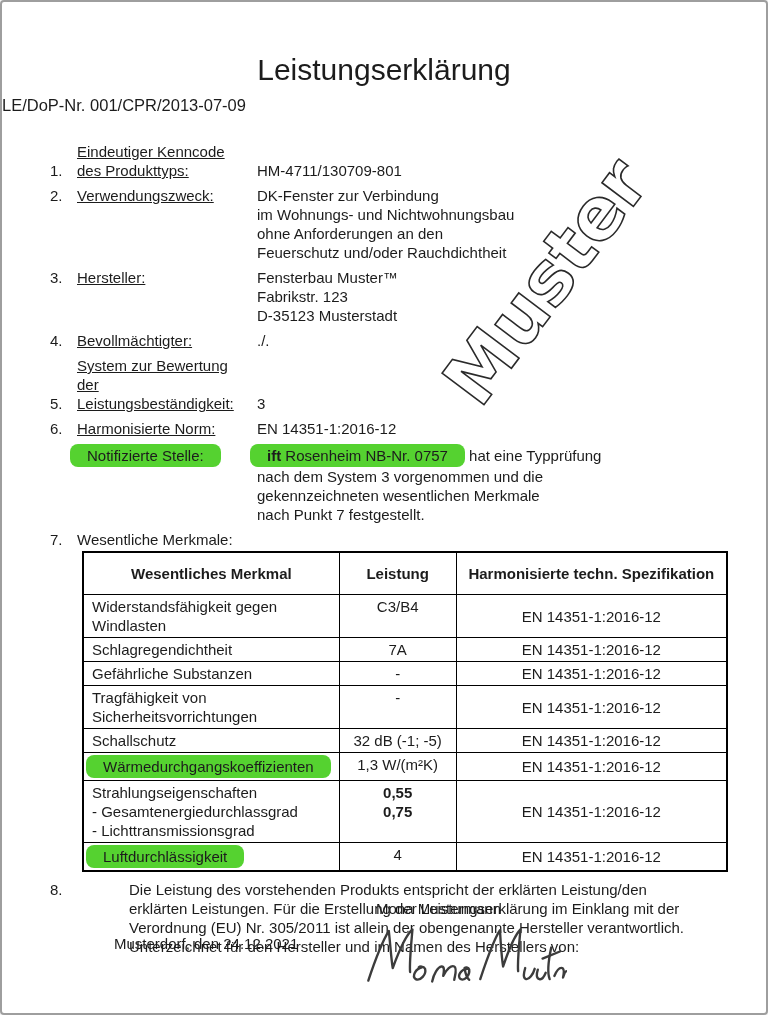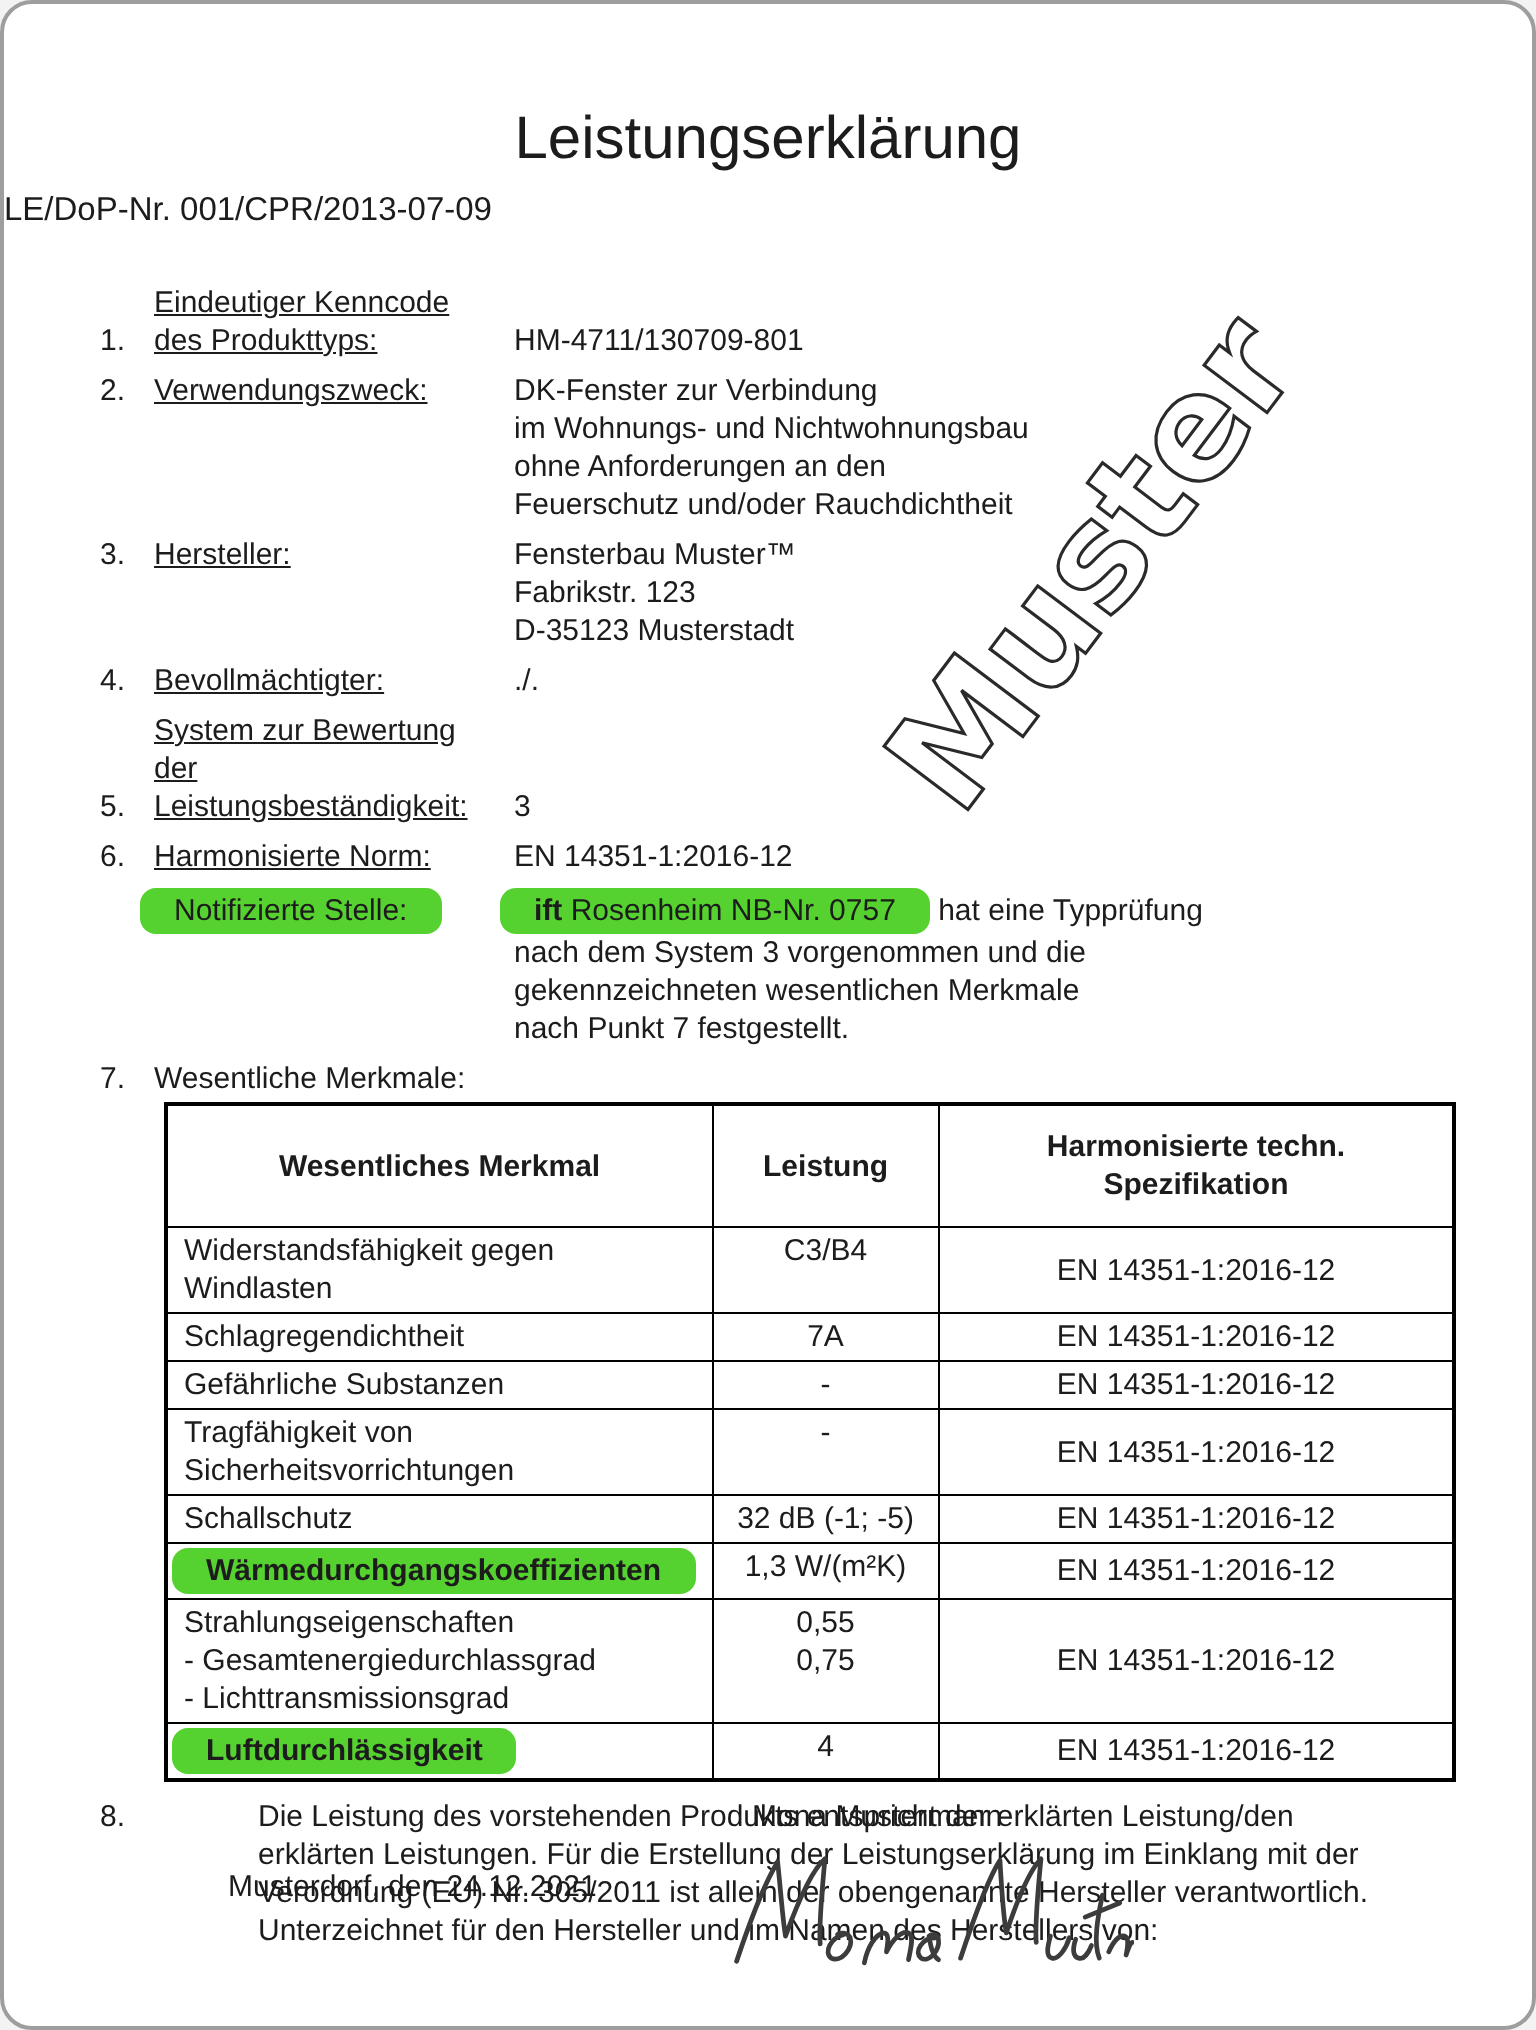--- a/index.html
+++ b/index.html
@@ -2,21 +2,21 @@
 <html><head>
 <meta charset="utf-8">
 <style>
   html,body{margin:0;padding:0;background:#f3f3f3;}
   .page{
     position:relative;
     width:768px;height:1015px;
     box-sizing:border-box;
     background:#ffffff;
     border:2px solid #9e9e9e;
-    border-radius:16px;
+    border-radius:4px;
     overflow:hidden;
     font-family:"Liberation Sans", sans-serif;
     font-size:15px;line-height:19px;
     color:#1c1c1c;
   }
   .title{margin:52px 0 0;text-align:center;font-size:30px;line-height:32px;font-weight:400;}
   .subtitle{margin:9px 0 0;text-align:left;font-size:16.5px;line-height:20px;}
   .items{margin:27px 40px 0 48px;}
   .item{display:flex;margin-bottom:6px;}
   .item.bottom{align-items:flex-end;}
@@ -36,22 +36,22 @@
     border-collapse:collapse;
     width:646px;
     border:2px solid #000;
     font-size:15px;line-height:19px;
   }
   table.merkmale th, table.merkmale td{border:1px solid #000;}
   table.merkmale th{font-weight:bold;text-align:center;padding:11px 6px;}
   td.c1{text-align:left;padding:2px 8px;vertical-align:top;white-space:pre-line;}
   td.c2{text-align:center;padding:2px 6px;vertical-align:top;white-space:pre-line;}
   td.c3{text-align:center;padding:2px 6px;vertical-align:middle;}
-  td.c2.mid{}
-  td.c1 .hl{margin-left:-6px;font-weight:bold;}
+  td.c2.mid{font-weight:bold;}
+  td.c1 .hl{margin-left:-6px;}
   .item8{display:flex;margin:8px 40px 0 48px;}
   .item8 .num{width:79px;flex:0 0 79px;}
   .item8 .text{max-width:572px;white-space:pre-line;}
   .signer{position:absolute;left:374px;top:897px;}
   .place-date{position:absolute;left:112px;top:932px;}
   .signature{position:absolute;left:360px;top:915px;pointer-events:none;}
   .watermark{position:absolute;left:428px;top:138px;pointer-events:none;}
 </style>
 </head>
 <body>

